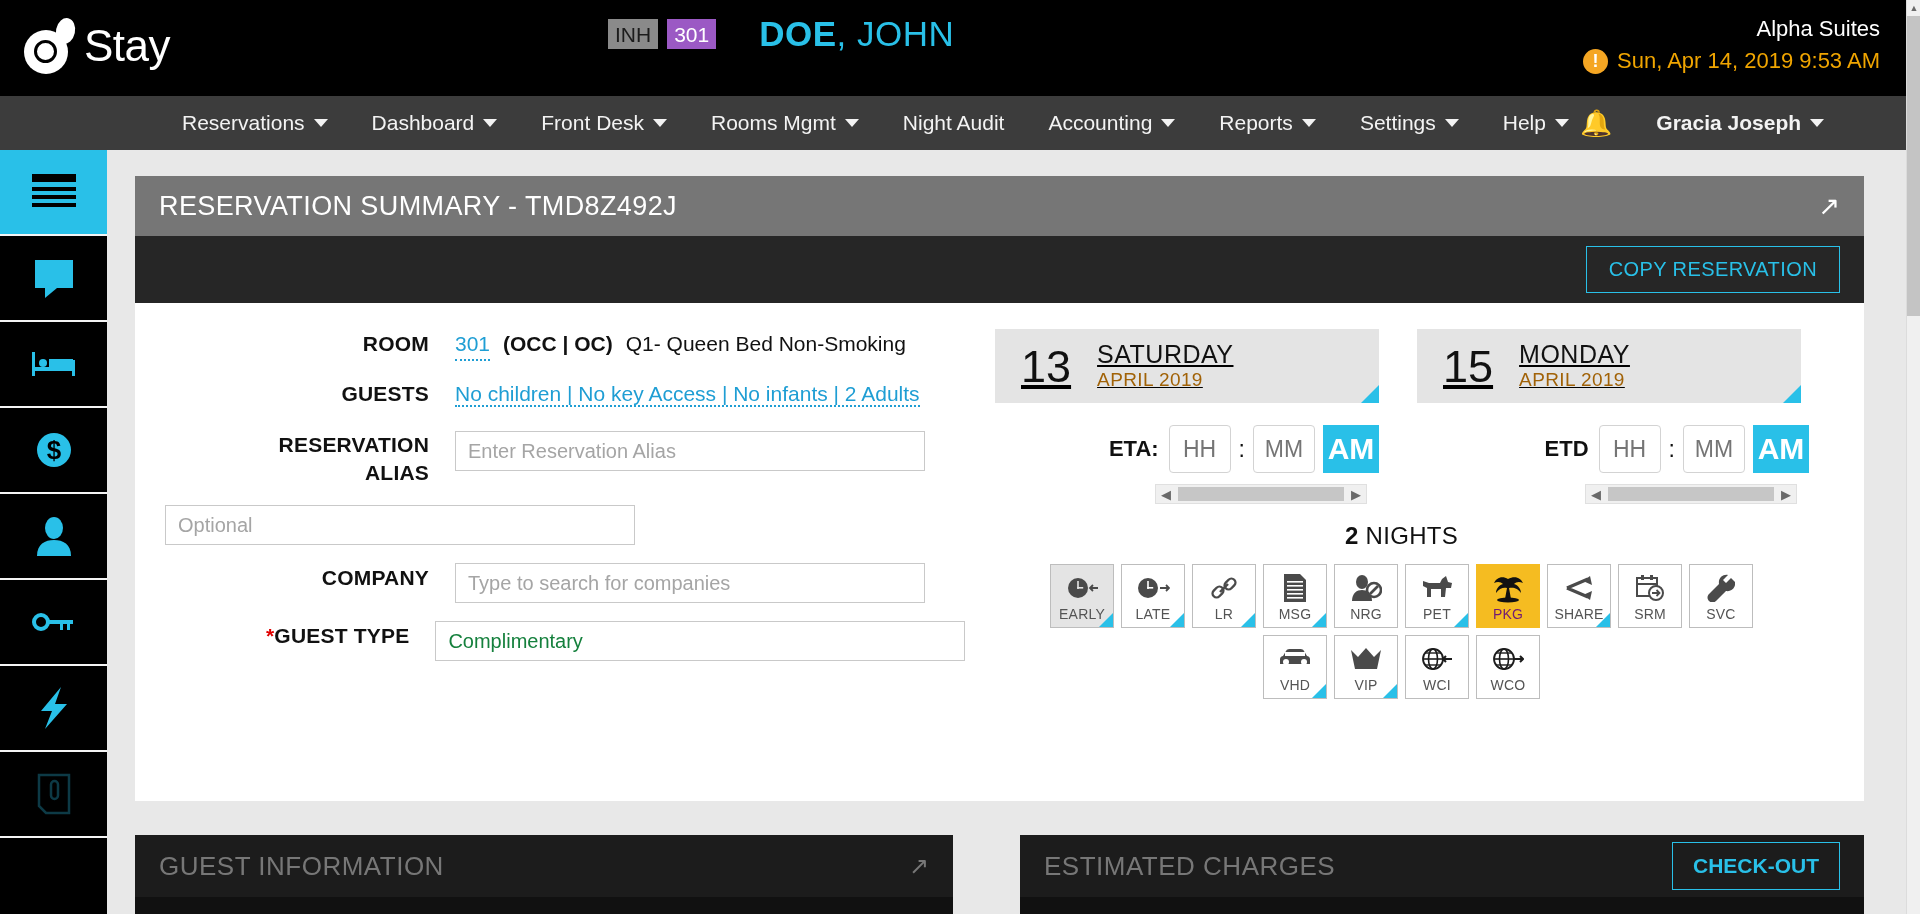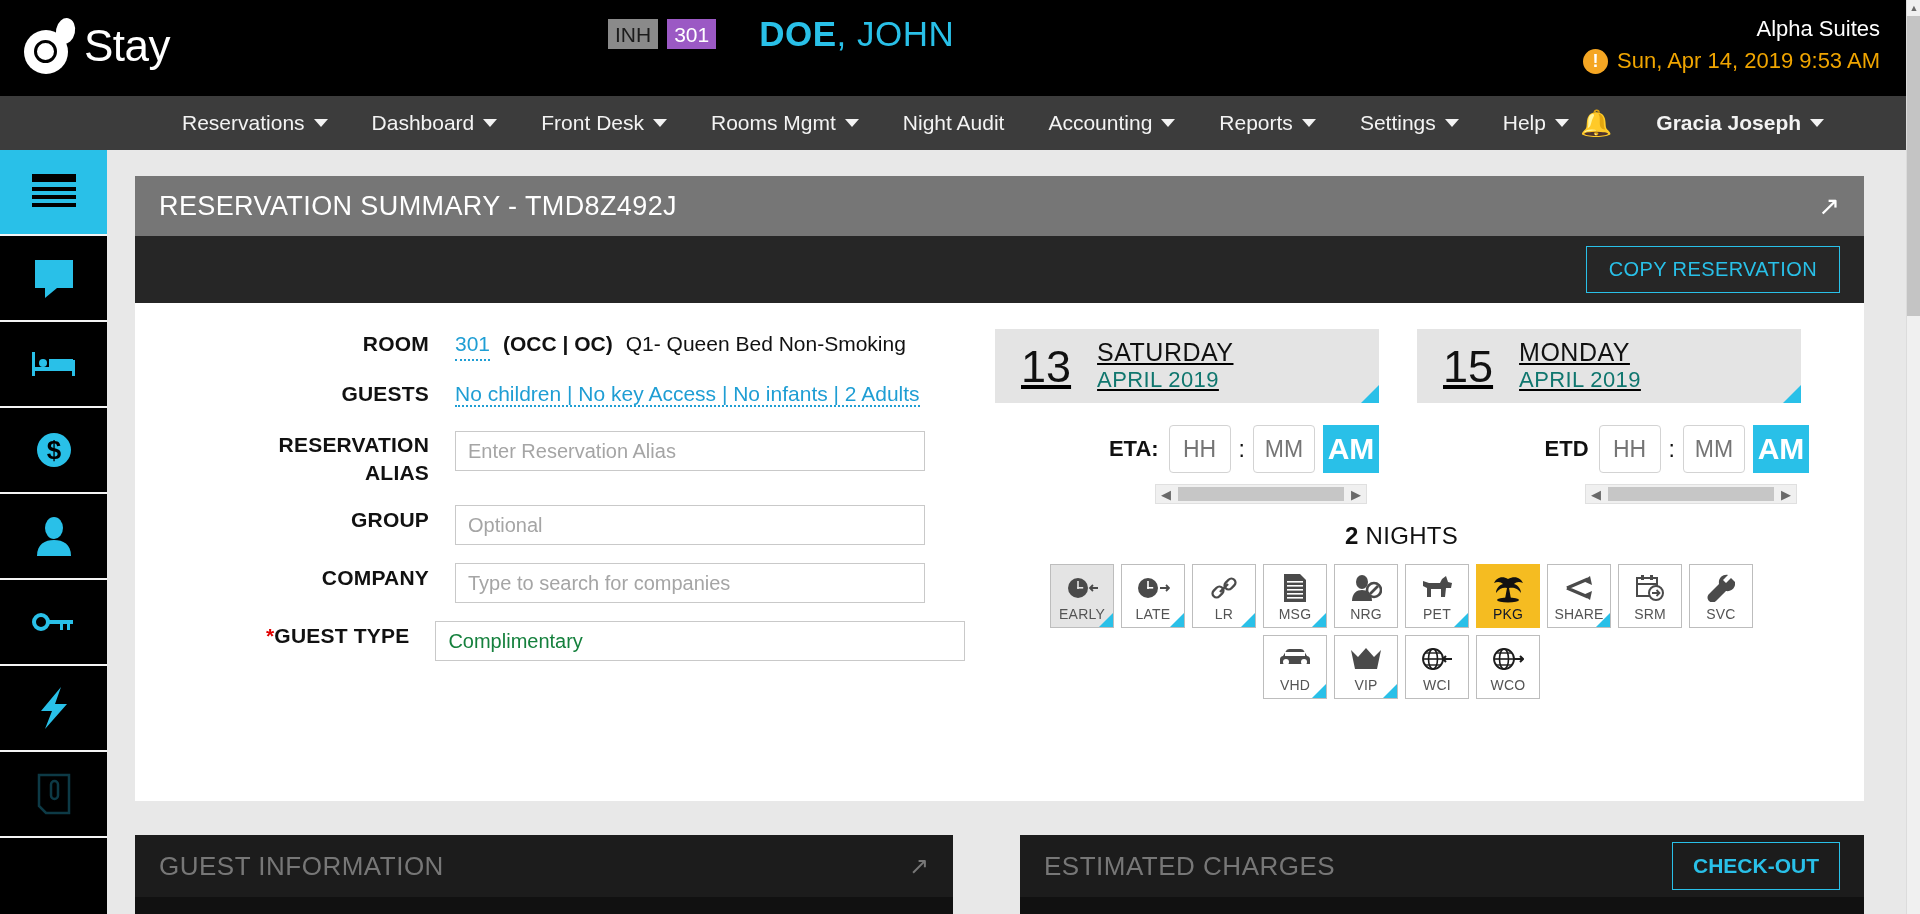--- a/index.html
+++ b/index.html
@@ -140,21 +140,21 @@
 
   
   .right-col { flex: 1; padding-right: 26px; }
   .dates { display: flex; gap: 38px; padding-left: 30px; text-decoration: underline; }
   .dcard {
     position: relative; width: 384px; height: 74px; background: #e4e4e4;
     display: flex; align-items: center; padding-left: 26px; gap: 26px;
   }
   .dcard .dnum { font-size: 45px; color: #111; font-weight: 400; line-height: 1; }
   .dcard .dwd { font-size: 25px; color: #111; letter-spacing: 0.5px; line-height: 1.15; }
-  .dcard .dmy { font-size: 22px; color: #0f766e; letter-spacing: 0.4px; line-height: 1.2; }
+  .dcard .dmy { font-size: 19px; color: #a16207; letter-spacing: 0.4px; line-height: 1.2; }
   .corner-tri {
     position: absolute; right: 0; bottom: 0; width: 0; height: 0;
     border-left: 18px solid transparent; border-bottom: 18px solid #29c0e8;
   }
 
   .times { display: flex; gap: 46px; padding-left: 30px; margin-top: 22px; }
   .tgroup { width: 384px; }
   .trow { display: flex; align-items: center; justify-content: flex-end; gap: 8px; }
   .tlabel { font-size: 22px; font-weight: 700; color: #111; margin-right: 2px; }
   .tinp {
@@ -189,21 +189,21 @@
     background: #fff; display: flex; flex-direction: column; align-items: center;
     justify-content: flex-start; cursor: pointer; padding-top: 6px;
   }
   .itile.sel-grey { background: #e4e4e4; }
   .itile.sel-amber { background: #f5bc21; border-color: #f5bc21; }
   .itile .iglyph { height: 34px; display: flex; align-items: center; justify-content: center; }
   .itile .ilabel {
     font-size: 14px; color: #545454; letter-spacing: 0.2px; margin-top: 2px;
     line-height: 1; white-space: nowrap;
   }
-  .itile.sel-amber .ilabel { color: #0f172a; }
+  .itile.sel-amber .ilabel { color: #701a75; }
   .itile .tri {
     position: absolute; right: 0; bottom: 0; width: 0; height: 0;
     border-left: 14px solid transparent; border-bottom: 14px solid #29c0e8;
   }
 
   
   .bot-left {
     position: absolute; left: 135px; top: 835px; width: 818px; height: 79px;
     background: #1c1c1c;
   }
@@ -419,21 +419,20 @@
 
         <div class="frow alias" style="margin-top:22px;">
           <div class="flabel">
             <div>RESERVATION</div>
             <div>ALIAS</div>
           </div>
           <input class="inp" type="text" placeholder="Enter Reservation Alias" style="">
         </div>
 
         <div class="frow" style="margin-top:8px;">
-          <div class="flabel">GROUP</div>
           <input class="inp" type="text" placeholder="Optional" style="">
         </div>
 
         <div class="frow" style="margin-top:8px;">
           <div class="flabel">COMPANY</div>
           <input class="inp" type="text" placeholder="Type to search for companies" style="">
         </div>
 
         <div class="frow" style="margin-top:8px;">
           <div class="flabel"><span class="req">*</span><span>GUEST TYPE</span></div>

